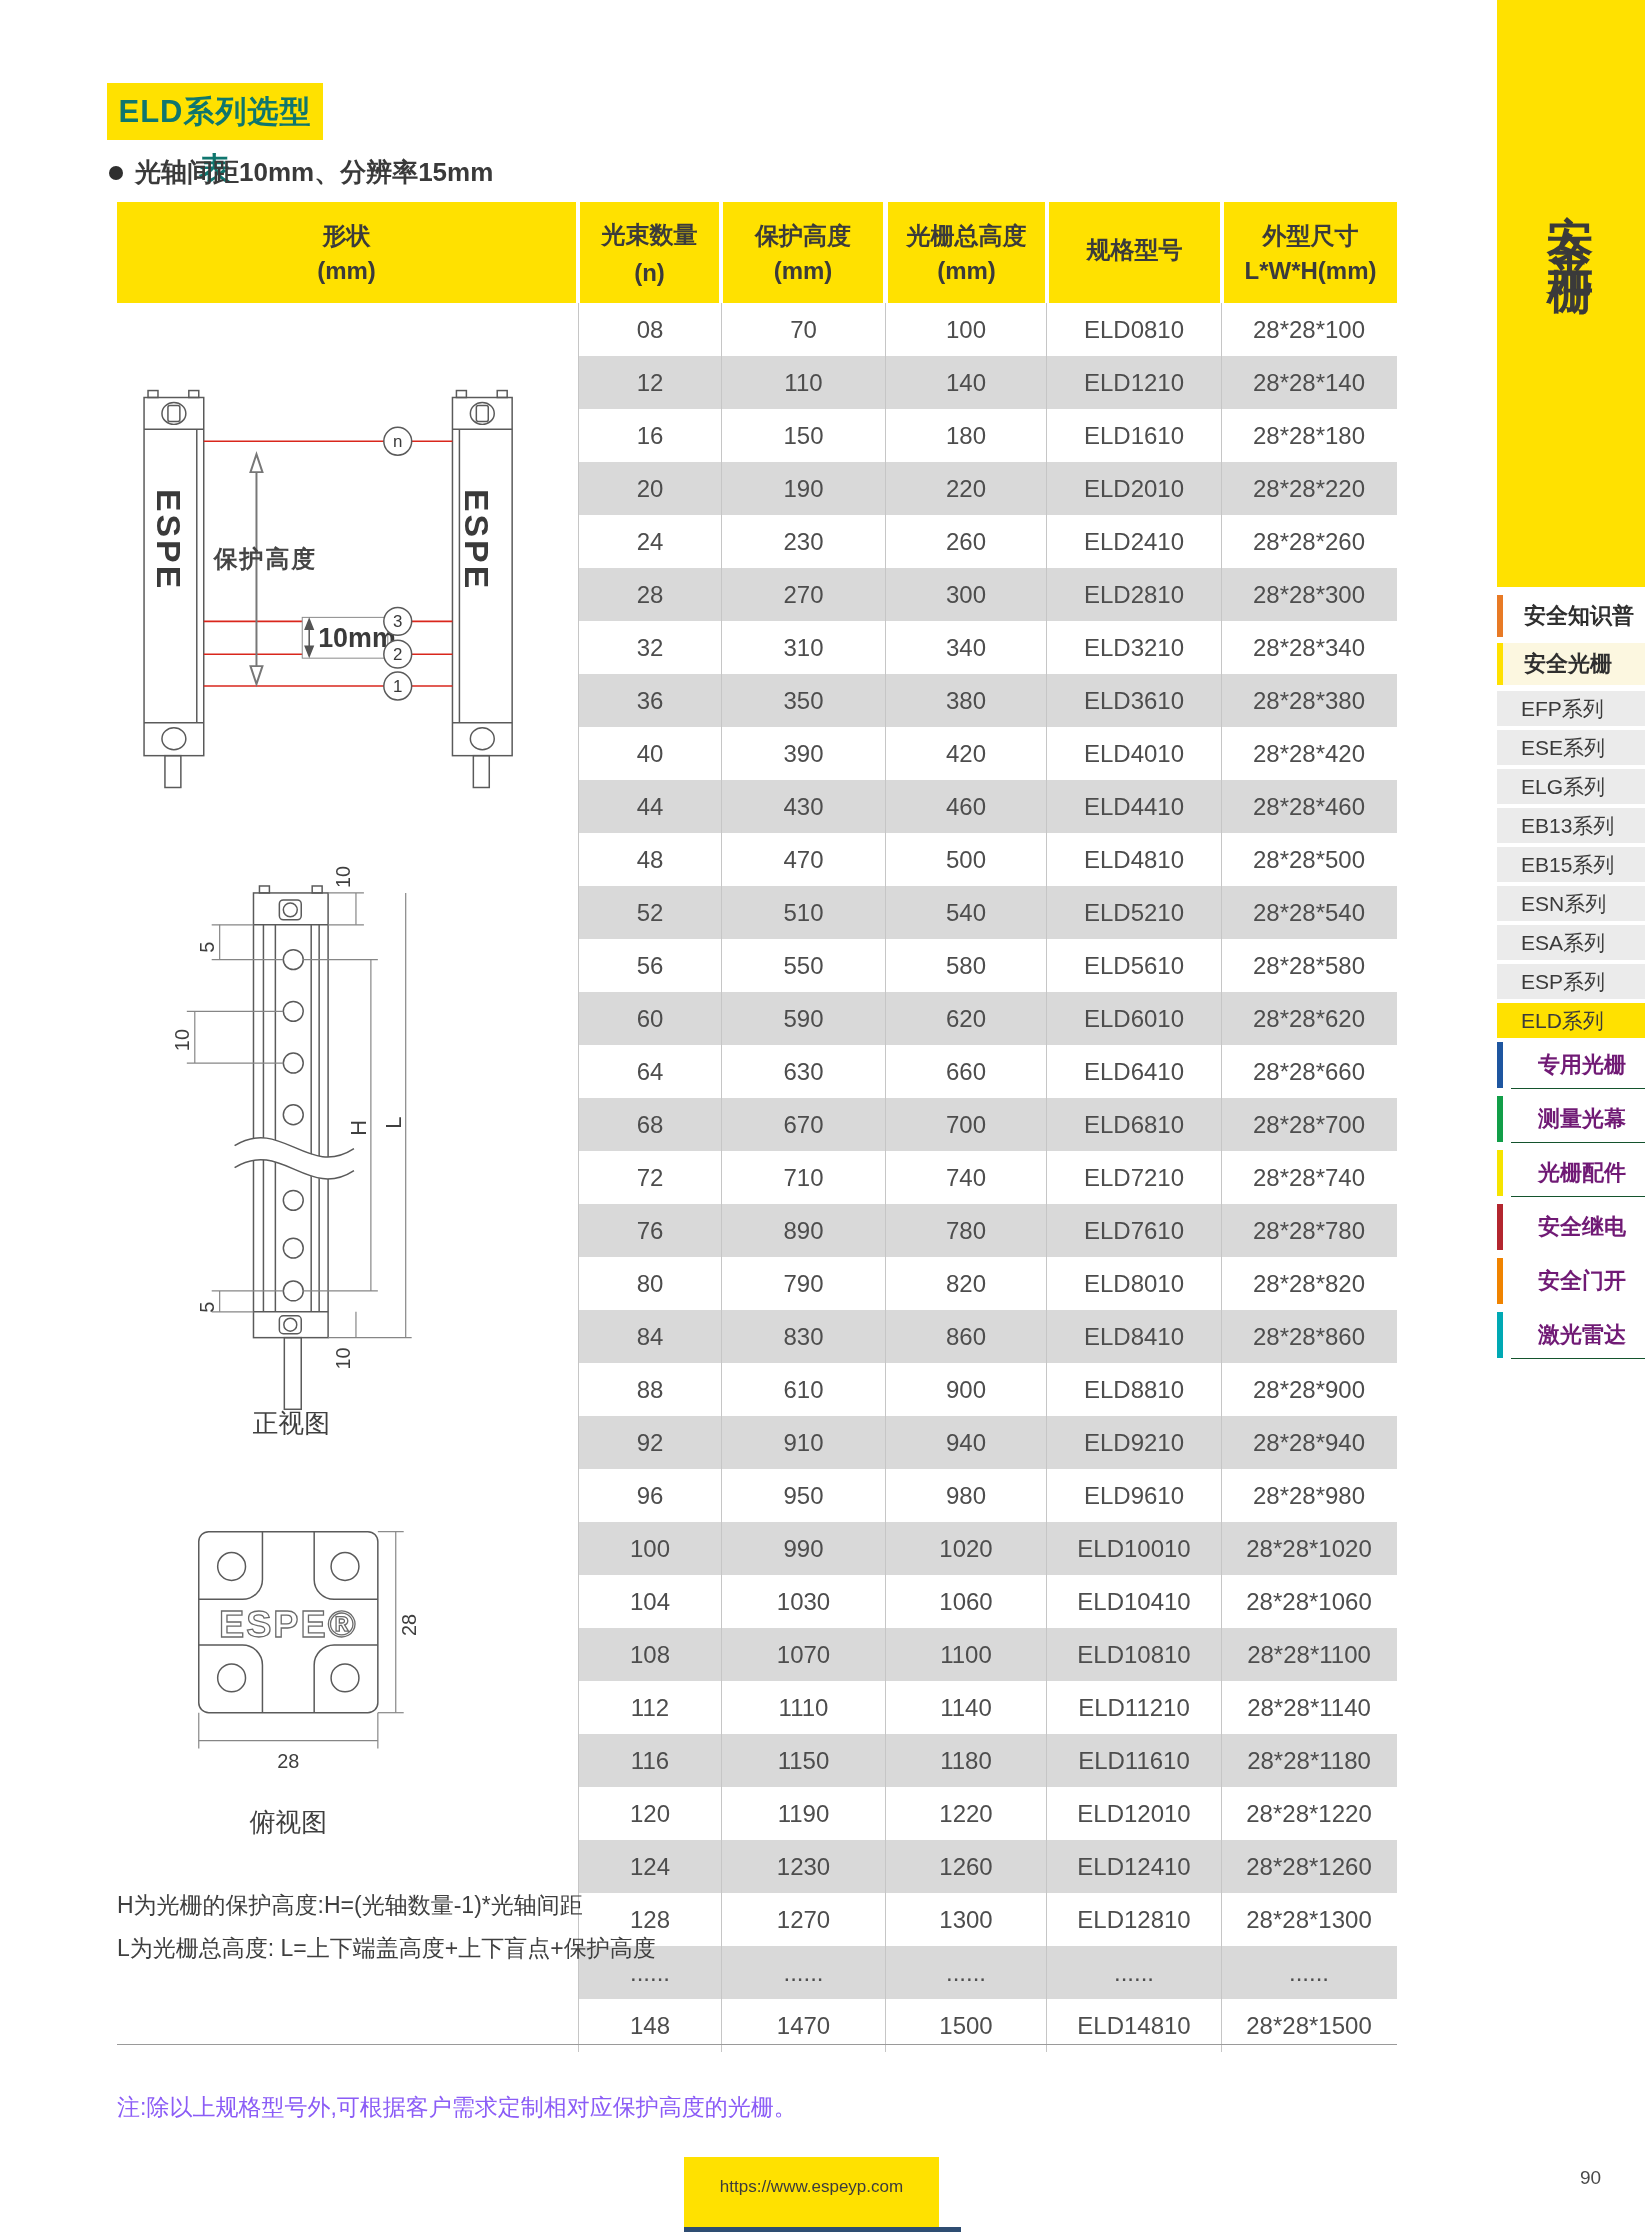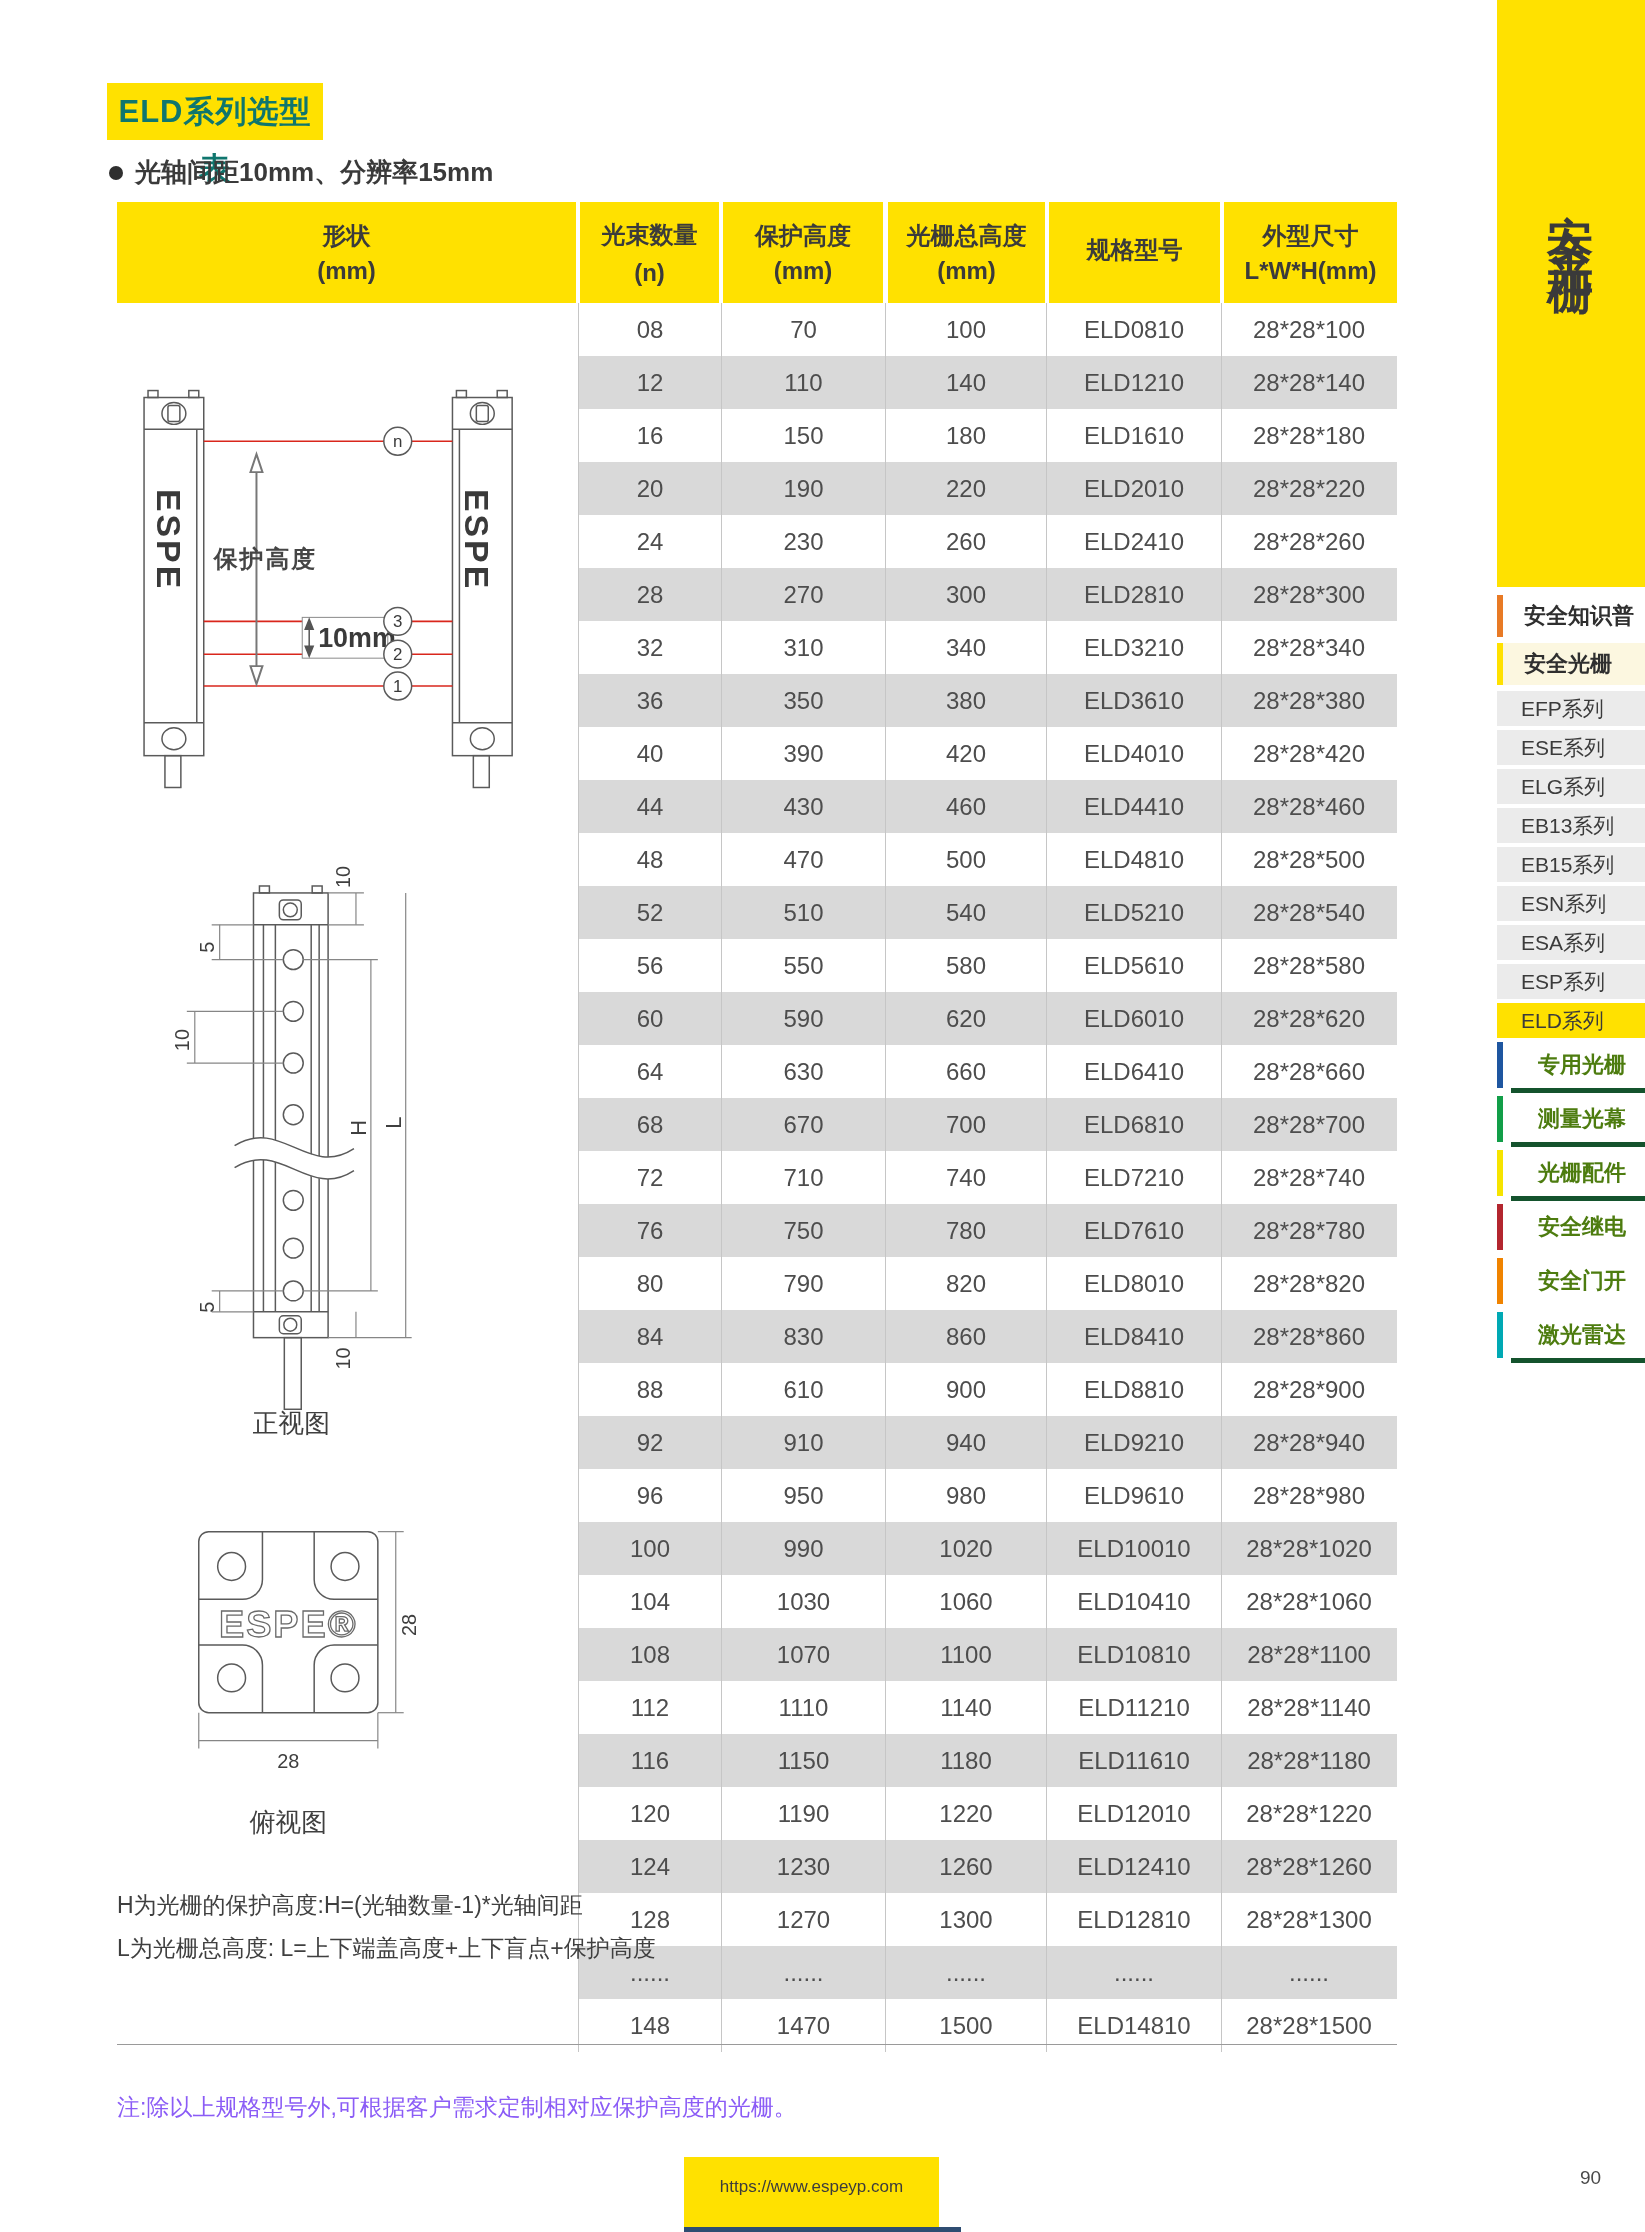--- a/index.html
+++ b/index.html
@@ -48,22 +48,22 @@
   .side-menu{position:absolute;left:0;top:595px;width:148px;display:flex;flex-direction:column;}
   .side-item{position:relative;box-sizing:border-box;}
   .side-item .bar{position:absolute;left:0;top:0;bottom:0;width:6px;background:var(--bar,transparent);}
   .side-item .side-label{display:block;}
   .side-item.section{height:42px;margin-bottom:6px;background:var(--bg,#ffffff);}
   .side-item.section .side-label{font-size:22px;font-weight:bold;color:#2f2f2f;line-height:42px;padding-left:27px;}
   .side-item.series{height:35px;margin-bottom:4px;background:#ebebeb;}
   .side-item.series .side-label{font-size:21px;color:#3b3b3b;line-height:35px;padding-left:24px;}
   .side-item.series.active{background:#ffe100;}
   .side-item.category{height:46px;margin-bottom:8px;background:#ffffff;}
-  .side-item.category .side-label{font-size:22px;font-weight:bold;color:#4d7c0f;line-height:46px;
-      padding-left:27px;margin-left:14px;border-bottom:5px solid #14532d;}
+  .side-item.category .side-label{font-size:22px;font-weight:bold;color:#701a75;line-height:46px;
+      padding-left:27px;margin-left:14px;border-bottom:1px solid #14532d;}
   
   .note{position:absolute;left:117px;top:2092px;font-size:23px;color:#8b5cf6;white-space:nowrap;}
   .footer-url{position:absolute;left:684px;top:2157px;width:255px;height:70px;background:#ffe100;
       display:flex;justify-content:center;align-items:flex-start;cursor:pointer;}
   .footer-url span{font-size:17px;color:#3c3c3c;margin-top:20px;}
   .footer-strip{position:absolute;left:684px;top:2227px;width:277px;height:6px;background:#2e4d72;}
   .page-number{position:absolute;left:1580px;top:2167px;font-size:19px;color:#4a4a4a;}
 </style>
 </head>
 <body>
@@ -219,21 +219,21 @@
       </div>
       <div class="row">
         <div class="cell">72</div>
         <div class="cell">710</div>
         <div class="cell">740</div>
         <div class="cell">ELD7210</div>
         <div class="cell">28*28*740</div>
       </div>
       <div class="row">
         <div class="cell">76</div>
-        <div class="cell">750</div>
+        <div class="cell">890</div>
         <div class="cell">780</div>
         <div class="cell">ELD7610</div>
         <div class="cell">28*28*780</div>
       </div>
       <div class="row">
         <div class="cell">80</div>
         <div class="cell">790</div>
         <div class="cell">820</div>
         <div class="cell">ELD8010</div>
         <div class="cell">28*28*820</div>

